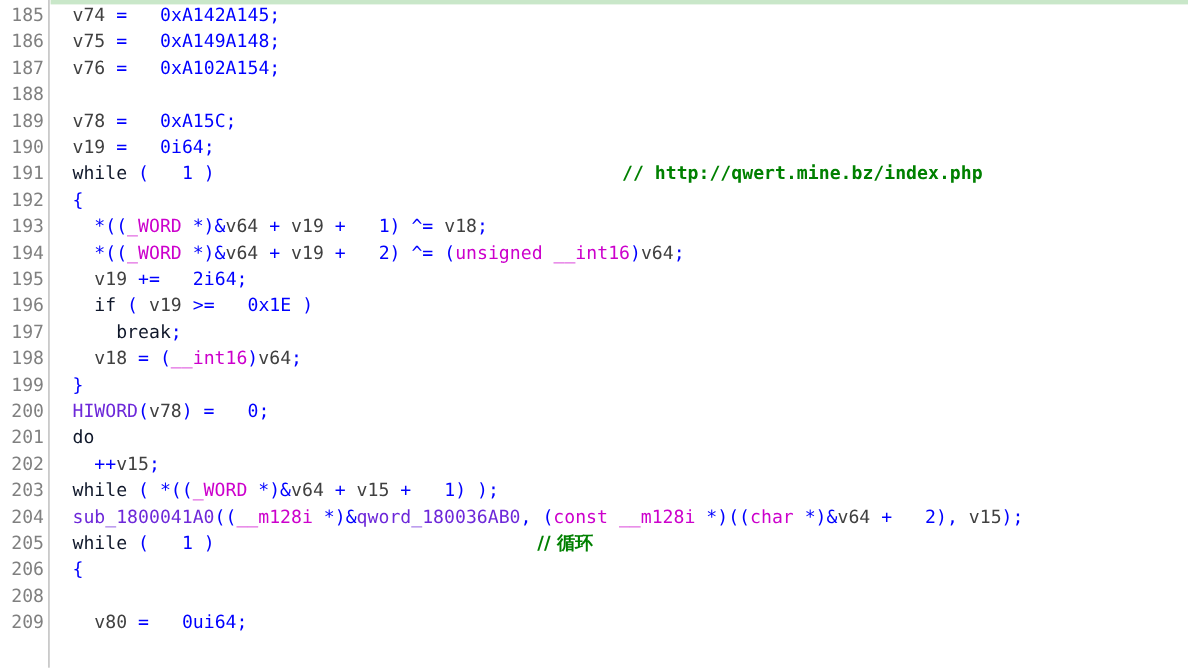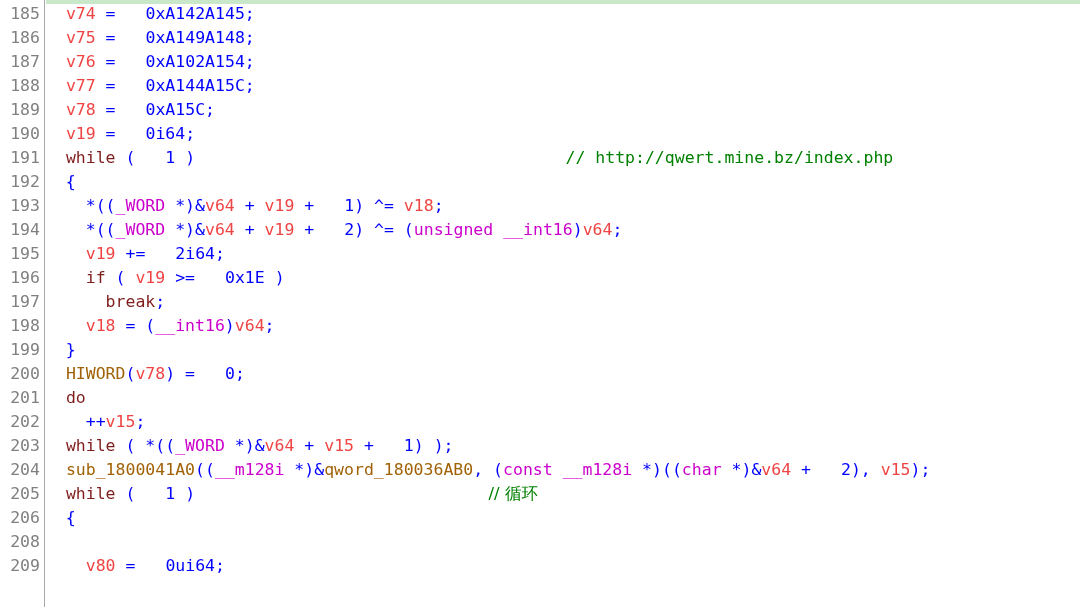--- a/index.html
+++ b/index.html
@@ -69,40 +69,40 @@
 
   .line-code {
     position: absolute;
     left: 46px;
     top: 0px;
     white-space: pre;
     font-size: 16.5px;
     letter-spacing: 0px;
     font-family: "DejaVu Sans Mono", "Liberation Mono", monospace;
   }
-  .t-keyword { color: #7f1d1d; text-align: center; }   
+  .t-keyword { color: #0f172a; text-align: center; }   
   .t-punct   { color: #0000ff; }   
   .t-number  { color: #0000ff; margin-left: 20px; }   
-  .t-var     { color: #ef4444; }   
+  .t-var     { color: #404040; }   
   .t-type    { color: #cc00cc; }   
-  .t-func    { color: #a16207; }   
-  .t-comment { color: #008000; }   
+  .t-func    { color: #6d28d9; }   
+  .t-comment { color: #008000; font-weight: bold; }   
   .t-cjk     { font-family: "DejaVu Sans", "Liberation Sans", sans-serif; }
 </style>
 </head>
 <body>
 
 <div id="pseudocode-view">
   <div id="top-marker"></div>
   <div id="gutter-rule"></div>
   <div id="code-lines">
       <div class="code-line"><span class="line-no">185</span><span class="line-code"><span class="t-punct">  </span><span class="t-var">v74</span><span class="t-punct"> = </span><span class="t-number">0xA142A145</span><span class="t-punct">;</span></span></div>
       <div class="code-line"><span class="line-no">186</span><span class="line-code"><span class="t-punct">  </span><span class="t-var">v75</span><span class="t-punct"> = </span><span class="t-number">0xA149A148</span><span class="t-punct">;</span></span></div>
       <div class="code-line"><span class="line-no">187</span><span class="line-code"><span class="t-punct">  </span><span class="t-var">v76</span><span class="t-punct"> = </span><span class="t-number">0xA102A154</span><span class="t-punct">;</span></span></div>
-      <div class="code-line"><span class="line-no">188</span><span class="line-code"><span class="t-punct">  </span><span class="t-var">v77</span><span class="t-punct"> = </span><span class="t-number">0xA144A15C</span><span class="t-punct">;</span></span></div>
+      <div class="code-line"><span class="line-no">188</span></div>
       <div class="code-line"><span class="line-no">189</span><span class="line-code"><span class="t-punct">  </span><span class="t-var">v78</span><span class="t-punct"> = </span><span class="t-number">0xA15C</span><span class="t-punct">;</span></span></div>
       <div class="code-line"><span class="line-no">190</span><span class="line-code"><span class="t-punct">  </span><span class="t-var">v19</span><span class="t-punct"> = </span><span class="t-number">0i64</span><span class="t-punct">;</span></span></div>
       <div class="code-line"><span class="line-no">191</span><span class="line-code"><span class="t-punct">  </span><span class="t-keyword">while</span><span class="t-punct"> ( </span><span class="t-number">1</span><span class="t-punct"> )</span></span><span class="line-code t-comment" style="left: 565.48px;">// http://qwert.mine.bz/index.php</span></div>
       <div class="code-line"><span class="line-no">192</span><span class="line-code"><span class="t-punct">  {</span></span></div>
       <div class="code-line"><span class="line-no">193</span><span class="line-code"><span class="t-punct">    *((</span><span class="t-type">_WORD</span><span class="t-punct"> *)&amp;</span><span class="t-var">v64</span><span class="t-punct"> + </span><span class="t-var">v19</span><span class="t-punct"> + </span><span class="t-number">1</span><span class="t-punct">) ^= </span><span class="t-var">v18</span><span class="t-punct">;</span></span></div>
       <div class="code-line"><span class="line-no">194</span><span class="line-code"><span class="t-punct">    *((</span><span class="t-type">_WORD</span><span class="t-punct"> *)&amp;</span><span class="t-var">v64</span><span class="t-punct"> + </span><span class="t-var">v19</span><span class="t-punct"> + </span><span class="t-number">2</span><span class="t-punct">) ^= (</span><span class="t-type">unsigned</span><span class="t-punct"> </span><span class="t-type">__int16</span><span class="t-punct">)</span><span class="t-var">v64</span><span class="t-punct">;</span></span></div>
       <div class="code-line"><span class="line-no">195</span><span class="line-code"><span class="t-punct">    </span><span class="t-var">v19</span><span class="t-punct"> += </span><span class="t-number">2i64</span><span class="t-punct">;</span></span></div>
       <div class="code-line"><span class="line-no">196</span><span class="line-code"><span class="t-punct">    </span><span class="t-keyword">if</span><span class="t-punct"> ( </span><span class="t-var">v19</span><span class="t-punct"> &gt;= </span><span class="t-number">0x1E</span><span class="t-punct"> )</span></span></div>
       <div class="code-line"><span class="line-no">197</span><span class="line-code"><span class="t-punct">      </span><span class="t-keyword">break</span><span class="t-punct">;</span></span></div>
       <div class="code-line"><span class="line-no">198</span><span class="line-code"><span class="t-punct">    </span><span class="t-var">v18</span><span class="t-punct"> = (</span><span class="t-type">__int16</span><span class="t-punct">)</span><span class="t-var">v64</span><span class="t-punct">;</span></span></div>

